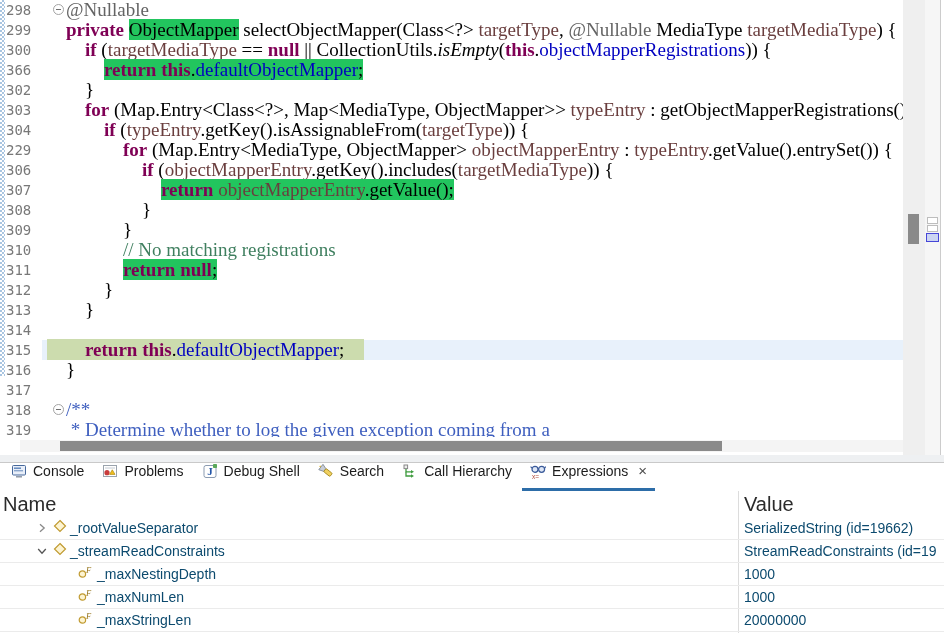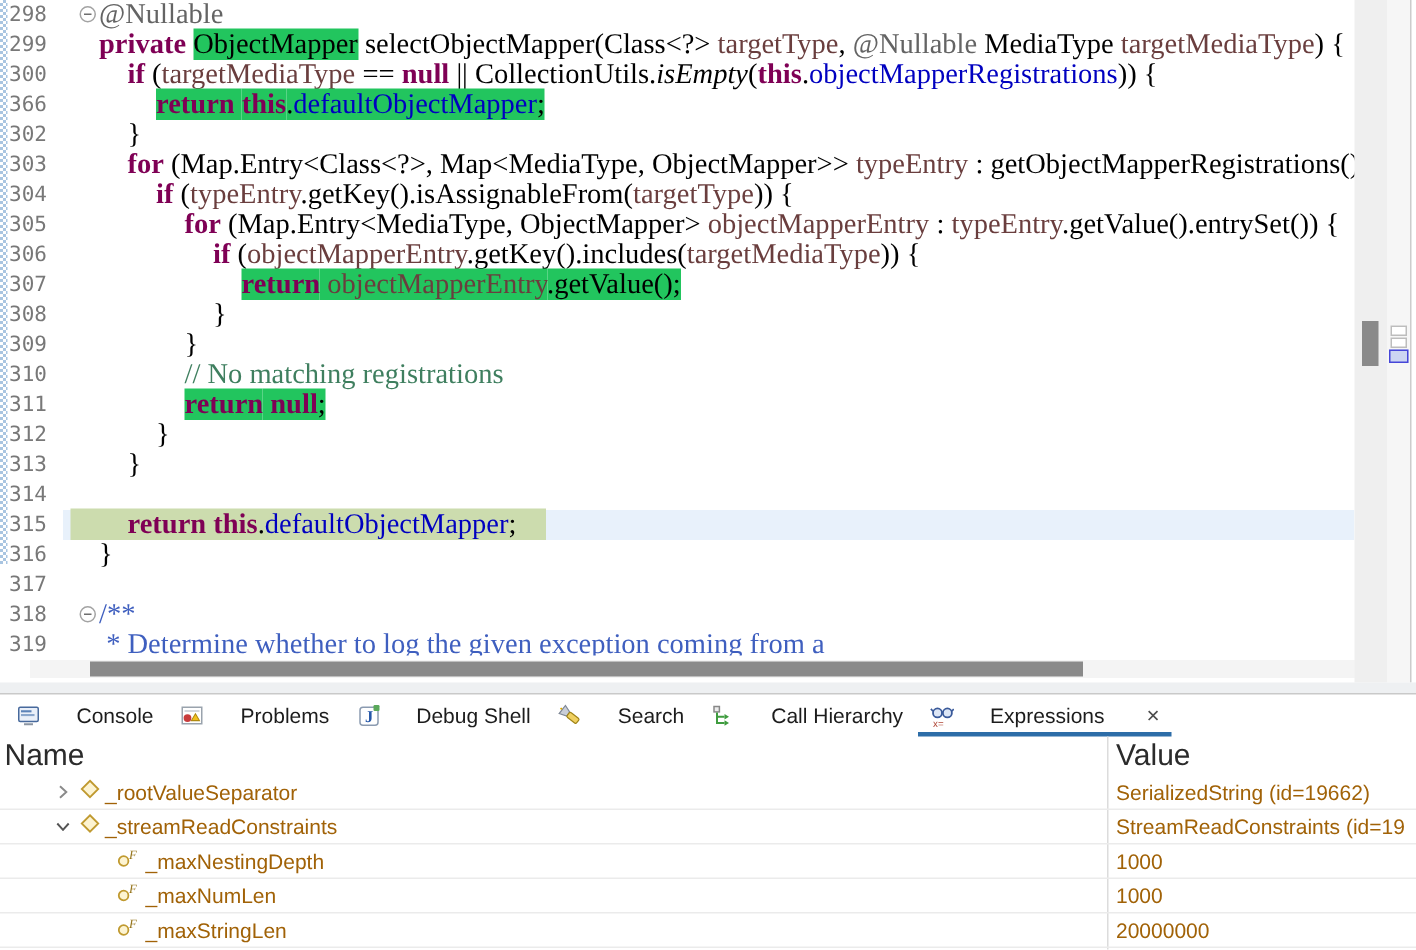--- a/index.html
+++ b/index.html
@@ -37,49 +37,49 @@
   #vscroll-thumb{position:absolute;left:5px;top:214px;width:11px;height:30px;background:#8a8a8a;}
   #overview-ruler{position:absolute;left:925px;top:0;width:15px;height:455px;background:#f6f6f6;}
   .ov-box{position:absolute;left:2px;width:11px;height:7px;background:#fff;border:1px solid #bdbdbd;box-sizing:border-box;}
   .ov-box.sel{border-color:#4646d8;background:#ccd5f2;height:9px;width:13px;left:1px;}
   #editor-right-edge{position:absolute;left:940px;top:0;width:1px;height:455px;background:#cccccc;}
   
   #sash{position:absolute;left:0;top:455px;width:944px;height:7px;background:#eef0f2;}
   
   #bottom{position:absolute;left:0;top:462px;width:944px;height:171px;background:#fff;border-top:1px solid #c9c9c9;box-sizing:border-box;}
   #tabbar{position:absolute;left:0;top:0;width:944px;height:28px;display:flex;align-items:center;padding-left:2px;}
-  .tab{position:relative;height:28px;display:flex;align-items:center;gap:24px;padding:0 9px;font-size:14px;color:#1c1c1c;cursor:default;}
+  .tab{position:relative;height:28px;display:flex;gap:6px;padding:0 9px;font-size:14px;color:#1c1c1c;cursor:default;}
   .tab .underline{position:absolute;left:1px;right:1px;bottom:0;height:3px;background:#2d6da8;}
   .tab .close{font-size:15px;color:#4d4d4d;margin-left:4px;line-height:1;}
   .tab .ticon{width:16px;height:16px;display:inline-block;}
   .tab .ticon svg{display:block;}
   
   #tblhead{position:absolute;left:0;top:28px;width:944px;height:26px;}
   .colhdr{position:absolute;top:0;height:26px;line-height:26px;font-size:20px;color:#2b2b2b;}
   #colsep{position:absolute;left:738px;top:28px;width:1px;height:143px;background:#dcdcdc;}
   #rows{position:absolute;left:0;top:54px;width:944px;}
   .exp-row{position:relative;height:23px;border-bottom:1px solid #ebebeb;box-sizing:border-box;overflow:hidden;}
-  .exp-row > span{position:absolute;top:0;height:22px;line-height:22px;font-size:14px;color:#a16207;white-space:nowrap;}
+  .exp-row > span{position:absolute;top:0;height:22px;line-height:22px;font-size:14px;color:#0c4a6e;white-space:nowrap;}
   .expander{position:absolute;top:6px;width:10px;height:10px;}
   .ricon{position:absolute;top:4px;width:14px;height:14px;}
 </style>
 </head>
 <body>
 
 <div id="editor">
   <div id="qdiff"></div>
   <div id="gutter">
       <div class="lnum">298</div>
       <div class="lnum">299</div>
       <div class="lnum">300</div>
       <div class="lnum">366</div>
       <div class="lnum">302</div>
       <div class="lnum">303</div>
       <div class="lnum">304</div>
-      <div class="lnum">305</div>
+      <div class="lnum">229</div>
       <div class="lnum">306</div>
       <div class="lnum">307</div>
       <div class="lnum">308</div>
       <div class="lnum">309</div>
       <div class="lnum">310</div>
       <div class="lnum">311</div>
       <div class="lnum">312</div>
       <div class="lnum">313</div>
       <div class="lnum">314</div>
       <div class="lnum">315</div>

